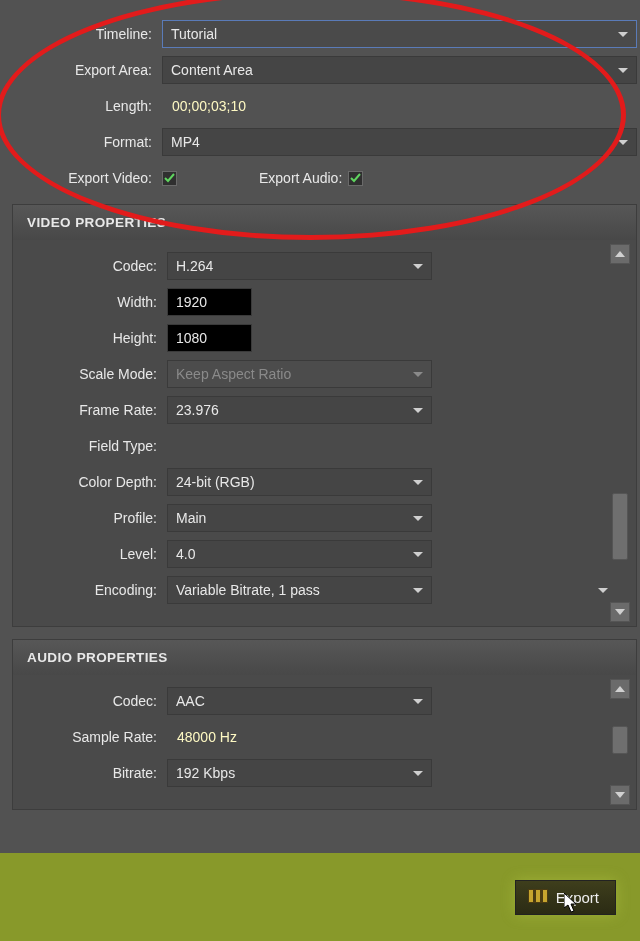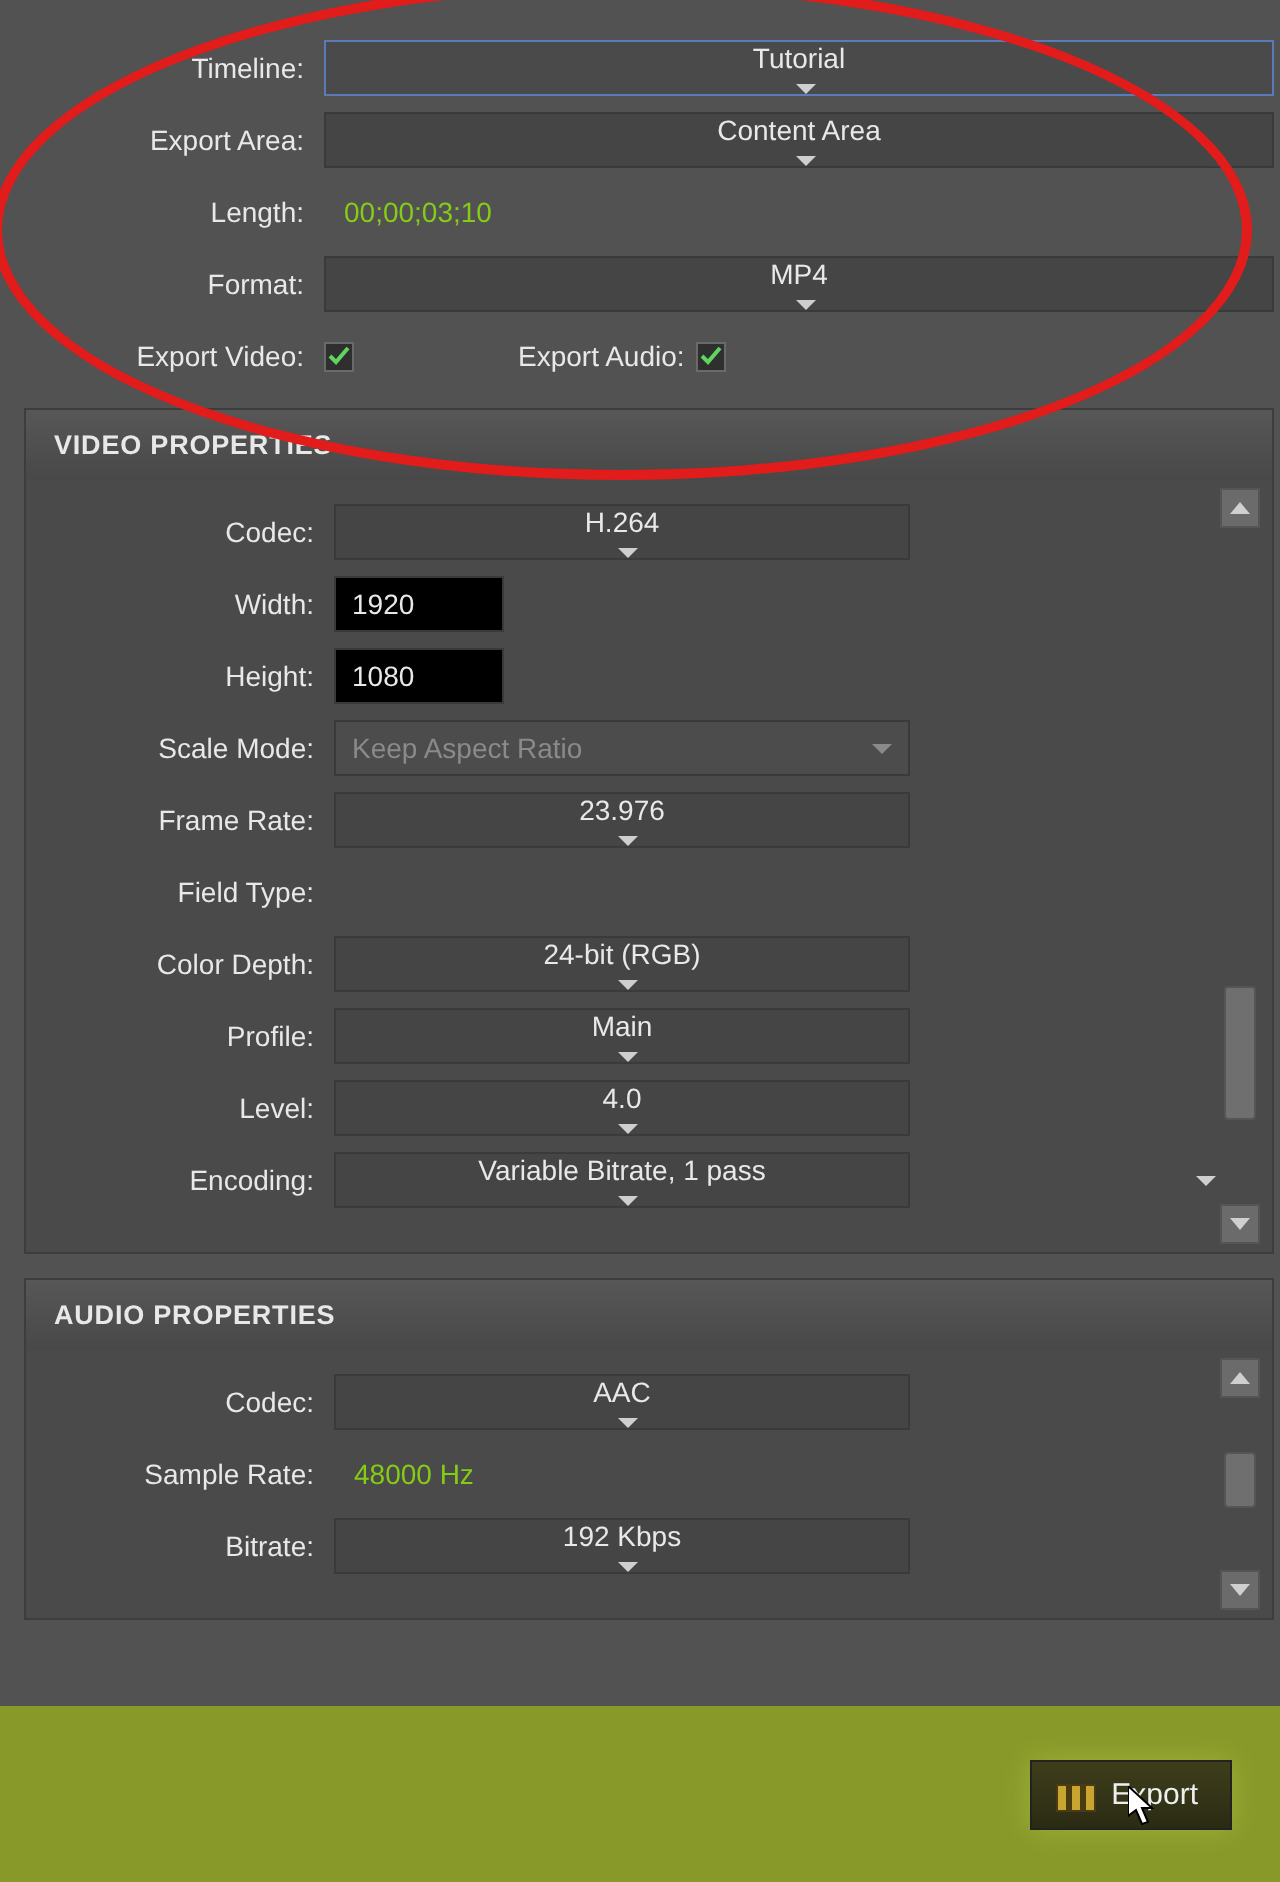--- a/index.html
+++ b/index.html
@@ -26,58 +26,58 @@
     width: 150px;
     text-align: right;
     padding-right: 10px;
     color: #e8e8e8;
     font-size: 14px;
   }
   .field-wide {
     flex: 1;
   }
   .field-mid {
-    width: 288px;
+    width: 265px;
   }
   .field-num {
     width: 85px;
   }
   .select, .input, .select-disabled {
     height: 28px;
     background: #454545;
     border: 1px solid #3a3a3a;
     color: #e8e8e8;
     padding: 0 8px;
     display: flex;
     align-items: center;
     justify-content: space-between;
     font-size: 14px;
     position: relative;
   }
-  .select { cursor: pointer; flex-direction: column; }
+  .select { cursor: pointer; }
   .select.highlighted {
     border: 1px solid #5a7bb8;
     background: #4a4a4a;
   }
   .select-disabled {
     color: #8a8a8a;
     background: #4c4c4c;
   }
   .input {
     background: #000000;
   }
   .caret {
     width: 0; height: 0;
     border-left: 5px solid transparent;
     border-right: 5px solid transparent;
     border-top: 5px solid #cfcfcf;
     margin-left: 6px;
   }
   .static-value {
-    color: #84cc16;
+    color: #fef9c3;
     padding-left: 10px;
   }
   .check-row {
     display: flex;
     align-items: center;
     gap: 8px;
   }
   .checkbox {
     width: 15px; height: 15px;
     background: #2f2f2f;
@@ -144,21 +144,21 @@
     align-items: center;
     justify-content: flex-end;
     padding-right: 24px;
   }
   .export-btn {
     background: linear-gradient(#3e3e1c,#2b2b14);
     border: 1px solid #222;
     color: #eee;
     padding: 8px 16px 8px 12px;
     display: flex;
-    align-items: flex-end;
+    align-items: flex-start;
     gap: 8px;
     font-size: 15px;
     box-shadow: 0 0 14px rgba(200,220,80,.35);
     position: relative;
   }
   .export-icon {
     width: 20px; height: 14px;
     background: #c7a52e;
     position: relative;
     border: 1px solid #4a3b12;

